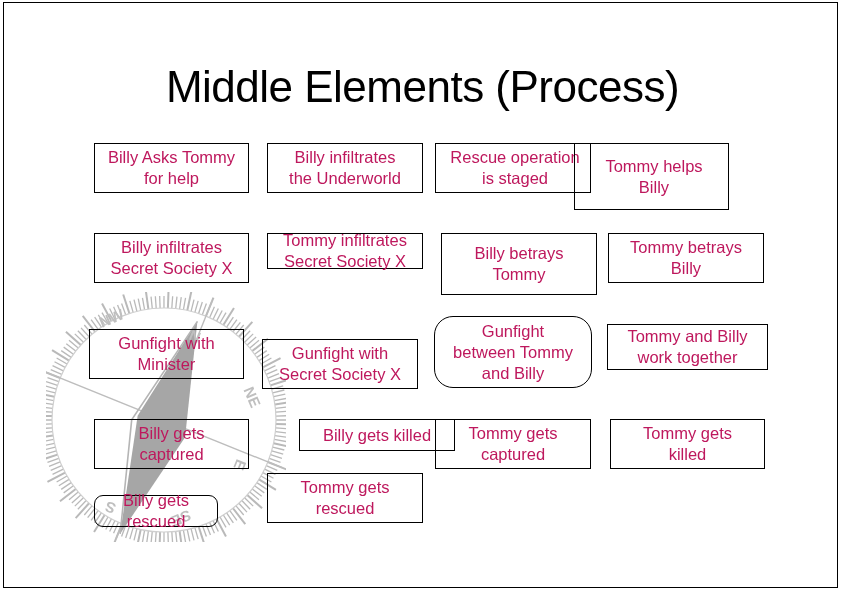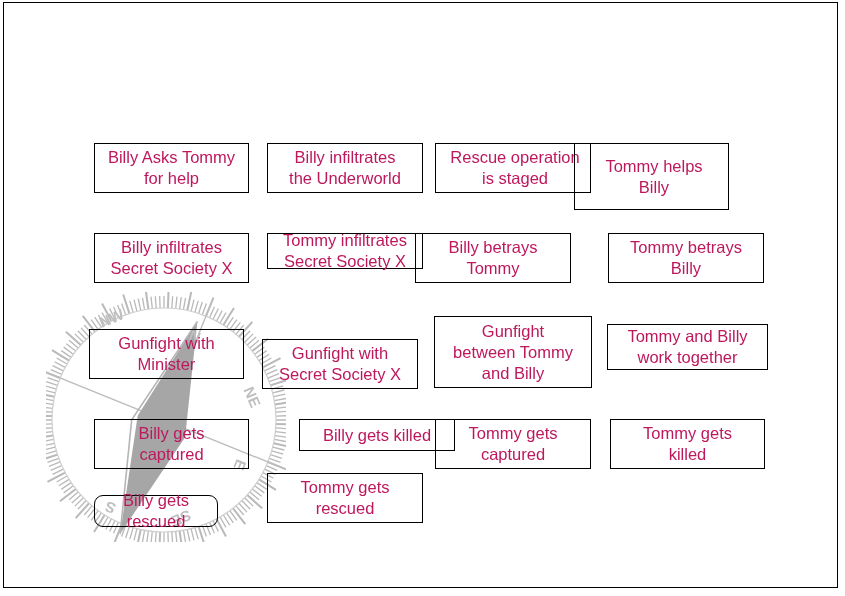--- a/index.html
+++ b/index.html
@@ -278,43 +278,44 @@
         <text x="-92" y="-62" font-family="'Liberation Sans', sans-serif" font-size="15" font-weight="bold" fill="#bfbfbf" transform="rotate(-45,-92,-62)">NW</text>
         <text x="-8" y="-84" font-family="'Liberation Sans', sans-serif" font-size="15" font-weight="bold" fill="#bfbfbf">N</text>
         <text x="62" y="-58" font-family="'Liberation Sans', sans-serif" font-size="15" font-weight="bold" fill="#bfbfbf" transform="rotate(45,62,-58)">NE</text>
         <text x="82" y="8" font-family="'Liberation Sans', sans-serif" font-size="15" font-weight="bold" fill="#bfbfbf" transform="rotate(90,82,8)">E</text>
         <text x="56" y="74" font-family="'Liberation Sans', sans-serif" font-size="15" font-weight="bold" fill="#bfbfbf" transform="rotate(135,56,74)">SE</text>
         <text x="-12" y="96" font-family="'Liberation Sans', sans-serif" font-size="15" font-weight="bold" fill="#bfbfbf" transform="rotate(180,-12,96)">S</text>
       </g>
     </svg>
   </div>
 
+  <div id="title">Middle Elements (Process)</div>
 
   <div id="box-layer">
       <div class="pbox" style="left: 94px; top: 143px; width: 155px; height: 50px;">Billy Asks Tommy
 for help</div>
       <div class="pbox" style="left: 267px; top: 143px; width: 156px; height: 50px;">Billy infiltrates
 the Underworld</div>
       <div class="pbox" style="left: 435px; top: 143px; width: 156px; height: 50px; padding-left: 7px;">Rescue operation
 is staged</div>
       <div class="pbox" style="left: 574px; top: 143px; width: 155px; height: 67px; padding-left: 8px;">Tommy helps
 Billy</div>
       <div class="pbox" style="left: 94px; top: 233px; width: 155px; height: 50px;">Billy infiltrates
 Secret Society X</div>
       <div class="pbox" style="left: 267px; top: 233px; width: 156px; height: 36px;">Tommy infiltrates
 Secret Society X</div>
-      <div class="pbox" style="left: 415px; top: 233px; width: 156px; height: 50px;">Billy betrays
+      <div class="pbox" style="left: 441px; top: 233px; width: 156px; height: 62px;">Billy betrays
 Tommy</div>
       <div class="pbox" style="left: 608px; top: 233px; width: 156px; height: 50px;">Tommy betrays
 Billy</div>
       <div class="pbox" style="left: 89px; top: 329px; width: 155px; height: 50px;">Gunfight with
 Minister</div>
       <div class="pbox" style="left: 262px; top: 339px; width: 156px; height: 50px;">Gunfight with
 Secret Society X</div>
-      <div class="pbox" style="left: 434px; top: 316px; width: 158px; height: 72px;">Gunfight
+      <div class="pbox" style="left: 434px; top: 316px; width: 158px; height: 72px; border-radius: 19px;">Gunfight
 between Tommy
 and Billy</div>
       <div class="pbox" style="left: 607px; top: 324px; width: 161px; height: 46px;">Tommy and Billy
 work together</div>
       <div class="pbox" style="left: 94px; top: 419px; width: 155px; height: 50px;">Billy gets
 captured</div>
       <div class="pbox" style="left: 267px; top: 419px; width: 156px; height: 32px; margin-left: 32px;">Billy gets killed</div>
       <div class="pbox" style="left: 435px; top: 419px; width: 156px; height: 50px;">Tommy gets
 captured</div>
       <div class="pbox" style="left: 610px; top: 419px; width: 155px; height: 50px;">Tommy gets

